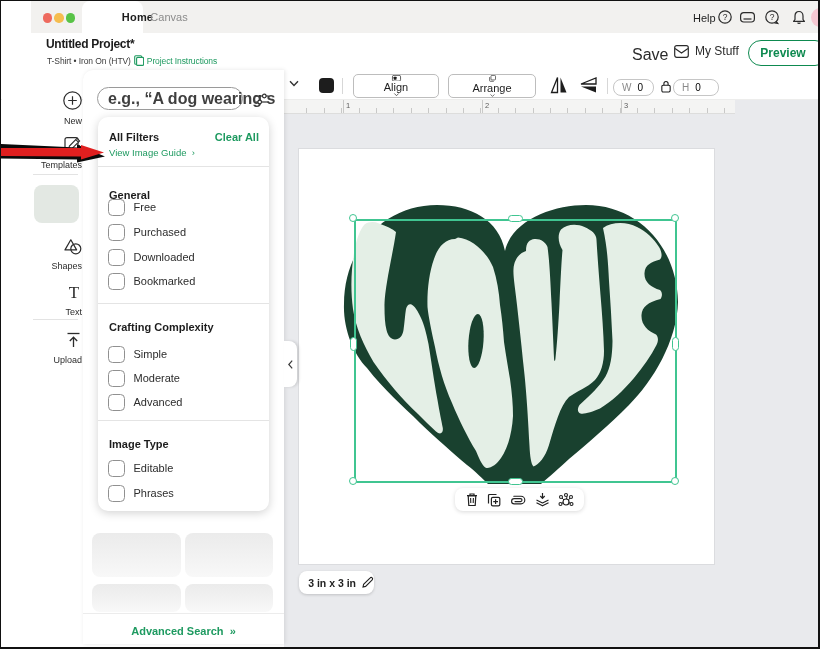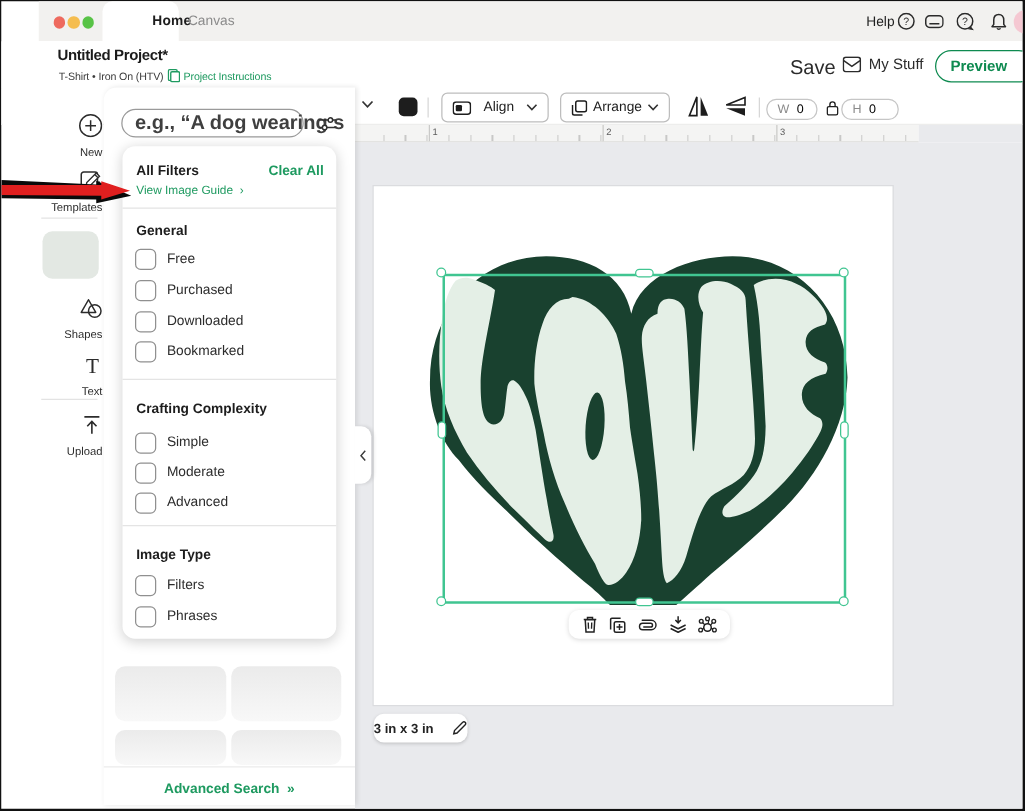--- a/index.html
+++ b/index.html
@@ -17,32 +17,32 @@
 
 #projrow { position:absolute; left:0; top:32px; right:0; height:38px; background:#fff; z-index:2; }
 #ptitle { position:absolute; left:45px; top:4px; font-size:12px; font-weight:bold; color:#1b1b1b; letter-spacing:-0.3px; }
 #psub { position:absolute; left:46px; top:22px; font-size:8.5px; color:#3c3c3c; display:flex; align-items:center; gap:3px; letter-spacing:-0.1px;}
 #psub .green { color:#1e9a60; }
 #savetxt { position:absolute; left:631px; top:13px; font-size:16px; color:#2b2b2b; }
 #mystuff { position:absolute; left:673px; top:11px; font-size:12px; color:#2b2b2b; display:flex; align-items:center; gap:6px;}
 #previewbtn { position:absolute; left:747px; top:7px; width:80px; height:26px; padding-right:10px; border:1.3px solid #0e8a50; border-radius:14px; color:#0e8a50; font-size:12px; font-weight:bold; display:flex; align-items:center; justify-content:center; background:#fff; }
 
 #toolbar { position:absolute; left:0; top:70px; right:0; height:29px; background:#fff; border-bottom:1px solid #ededec; }
-.tbox { position:absolute; top:3px; height:24px; border:1px solid #bdbdbd; border-radius:5px; background:#fff; display:flex; align-items:center; font-size:11.5px; color:#1d1d1d; }
+.tbox { position:absolute; top:3px; height:24px; border:1px solid #bdbdbd; border-radius:5px; background:#fff; display:flex; align-items:center; font-size:11.5px; color:#1d1d1d;flex-direction:column; }
 .sep { position:absolute; top:7px; width:1px; height:16px; background:#d7d7d7; }
 .winput { position:absolute; top:8px; height:17px; border:1px solid #c6c6c6; border-radius:8px; background:#fff; font-size:10px; display:flex; align-items:center; padding-left:8px; }
 .winput .lab { color:#8a8a8a; margin-right:6px; }
 
 #ruler { position:absolute; left:283px; top:99px; width:451px; height:14px; background:#f4f4f3; border-bottom:1px solid #dddddc; overflow:hidden; }
 .rtickM { position:absolute; top:0; width:1px; height:14px; background:#c9c9c8; }
 .rnum { position:absolute; top:1px; font-size:7.5px; color:#5c5c5c; }
 
 #canvas { position:absolute; left:283px; top:113px; right:0; bottom:0; background:#e9eaed; }
 #artboard { position:absolute; left:15px; top:35px; width:415px; height:415px; background:#fff; box-shadow:0 0 0 1px rgba(0,0,0,0.06); }
-#sizelabel { position:absolute; left:15px; top:457px; width:75px; height:23px; background:#fff; border-radius:8px; box-shadow:0 1px 3px rgba(0,0,0,0.18); display:flex; align-items:center; justify-content:space-between; gap:5px; font-size:10.5px; font-weight:bold; color:#222; }
+#sizelabel { position:absolute; left:15px; top:457px; width:75px; height:23px; background:#fff; border-radius:8px; box-shadow:0 1px 3px rgba(0,0,0,0.18); display:flex; align-items:center; justify-content:flex-end; gap:5px; font-size:10.5px; font-weight:bold; color:#222; }
 #actionbar { position:absolute; left:171px; top:374px; width:129px; height:23px; background:#fff; border-radius:8px; box-shadow:0 1px 4px rgba(0,0,0,0.15); display:flex; align-items:center; justify-content:space-around; padding:0 6px;}
 
 .selline { position:absolute; background:#40c591; }
 .handle-c { position:absolute; width:8px; height:8px; border:1.4px solid #40c591; border-radius:50%; background:#fff; }
 .handle-p { position:absolute; border:1.4px solid #40c591; border-radius:4px; background:#fff; }
 
 #sidebar { position:absolute; left:1px; top:32px; width:80px; bottom:2px; background:#fff; z-index:1; }
 .sitem { position:absolute; left:0; width:80px; text-align:right; color:#2c2c2c; }
 .sitem .lbl { font-size:9px; margin-top:2px; }
 .sline { position:absolute; left:31px; width:45px; height:1px; background:#e3e3e3; }
@@ -312,21 +312,21 @@
       <svg width="5" height="9" viewBox="0 0 5 9">
         <path d="M4.2 0.6 L0.8 4.5 L4.2 8.4" fill="none" stroke="#3a3a3a" stroke-width="1.2"></path>
       </svg>
     </div>
 
   <div id="fdrop">
     <div class="hdr">All Filters</div>
     <div id="clearall">Clear All</div>
     <div id="viewguide">View Image Guide&nbsp;&nbsp;›</div>
     <div class="fdivider" style="top:49px;"></div>
-    <div class="fsec" style="top:62px;">General</div>
+    <div class="fsec" style="top:72px;">General</div>
     <div class="cbrow" style="top:82px;">
         <div class="cb"></div>
         <span>Free</span>
       </div>
     <div class="cbrow" style="top:107px;">
         <div class="cb"></div>
         <span>Purchased</span>
       </div>
     <div class="cbrow" style="top:132px;">
         <div class="cb"></div>
@@ -347,21 +347,21 @@
         <span>Moderate</span>
       </div>
     <div class="cbrow" style="top:277px;">
         <div class="cb"></div>
         <span>Advanced</span>
       </div>
     <div class="fdivider" style="top:303px;"></div>
     <div class="fsec" style="top:321px;">Image Type</div>
     <div class="cbrow" style="top:343px;">
         <div class="cb"></div>
-        <span>Filters</span>
+        <span>Editable</span>
       </div>
     <div class="cbrow" style="top:368px;">
         <div class="cb"></div>
         <span>Phrases</span>
       </div>
   </div>
 
   <svg class="abs" style="left:0; top:141px; z-index:30;" width="110" height="22" viewBox="0 0 110 22">
     <path d="M0 2 L76 5.5 L76 2.5 L104 14.5 L76 20.5 L76 17.5 L0 16.5 Z" fill="#0a0a0a"></path>
     <path d="M0 6 L80 6 L80 3 L103 10.5 L80 17.5 L80 14.5 L0 14 Z" fill="#e01f1f"></path>

